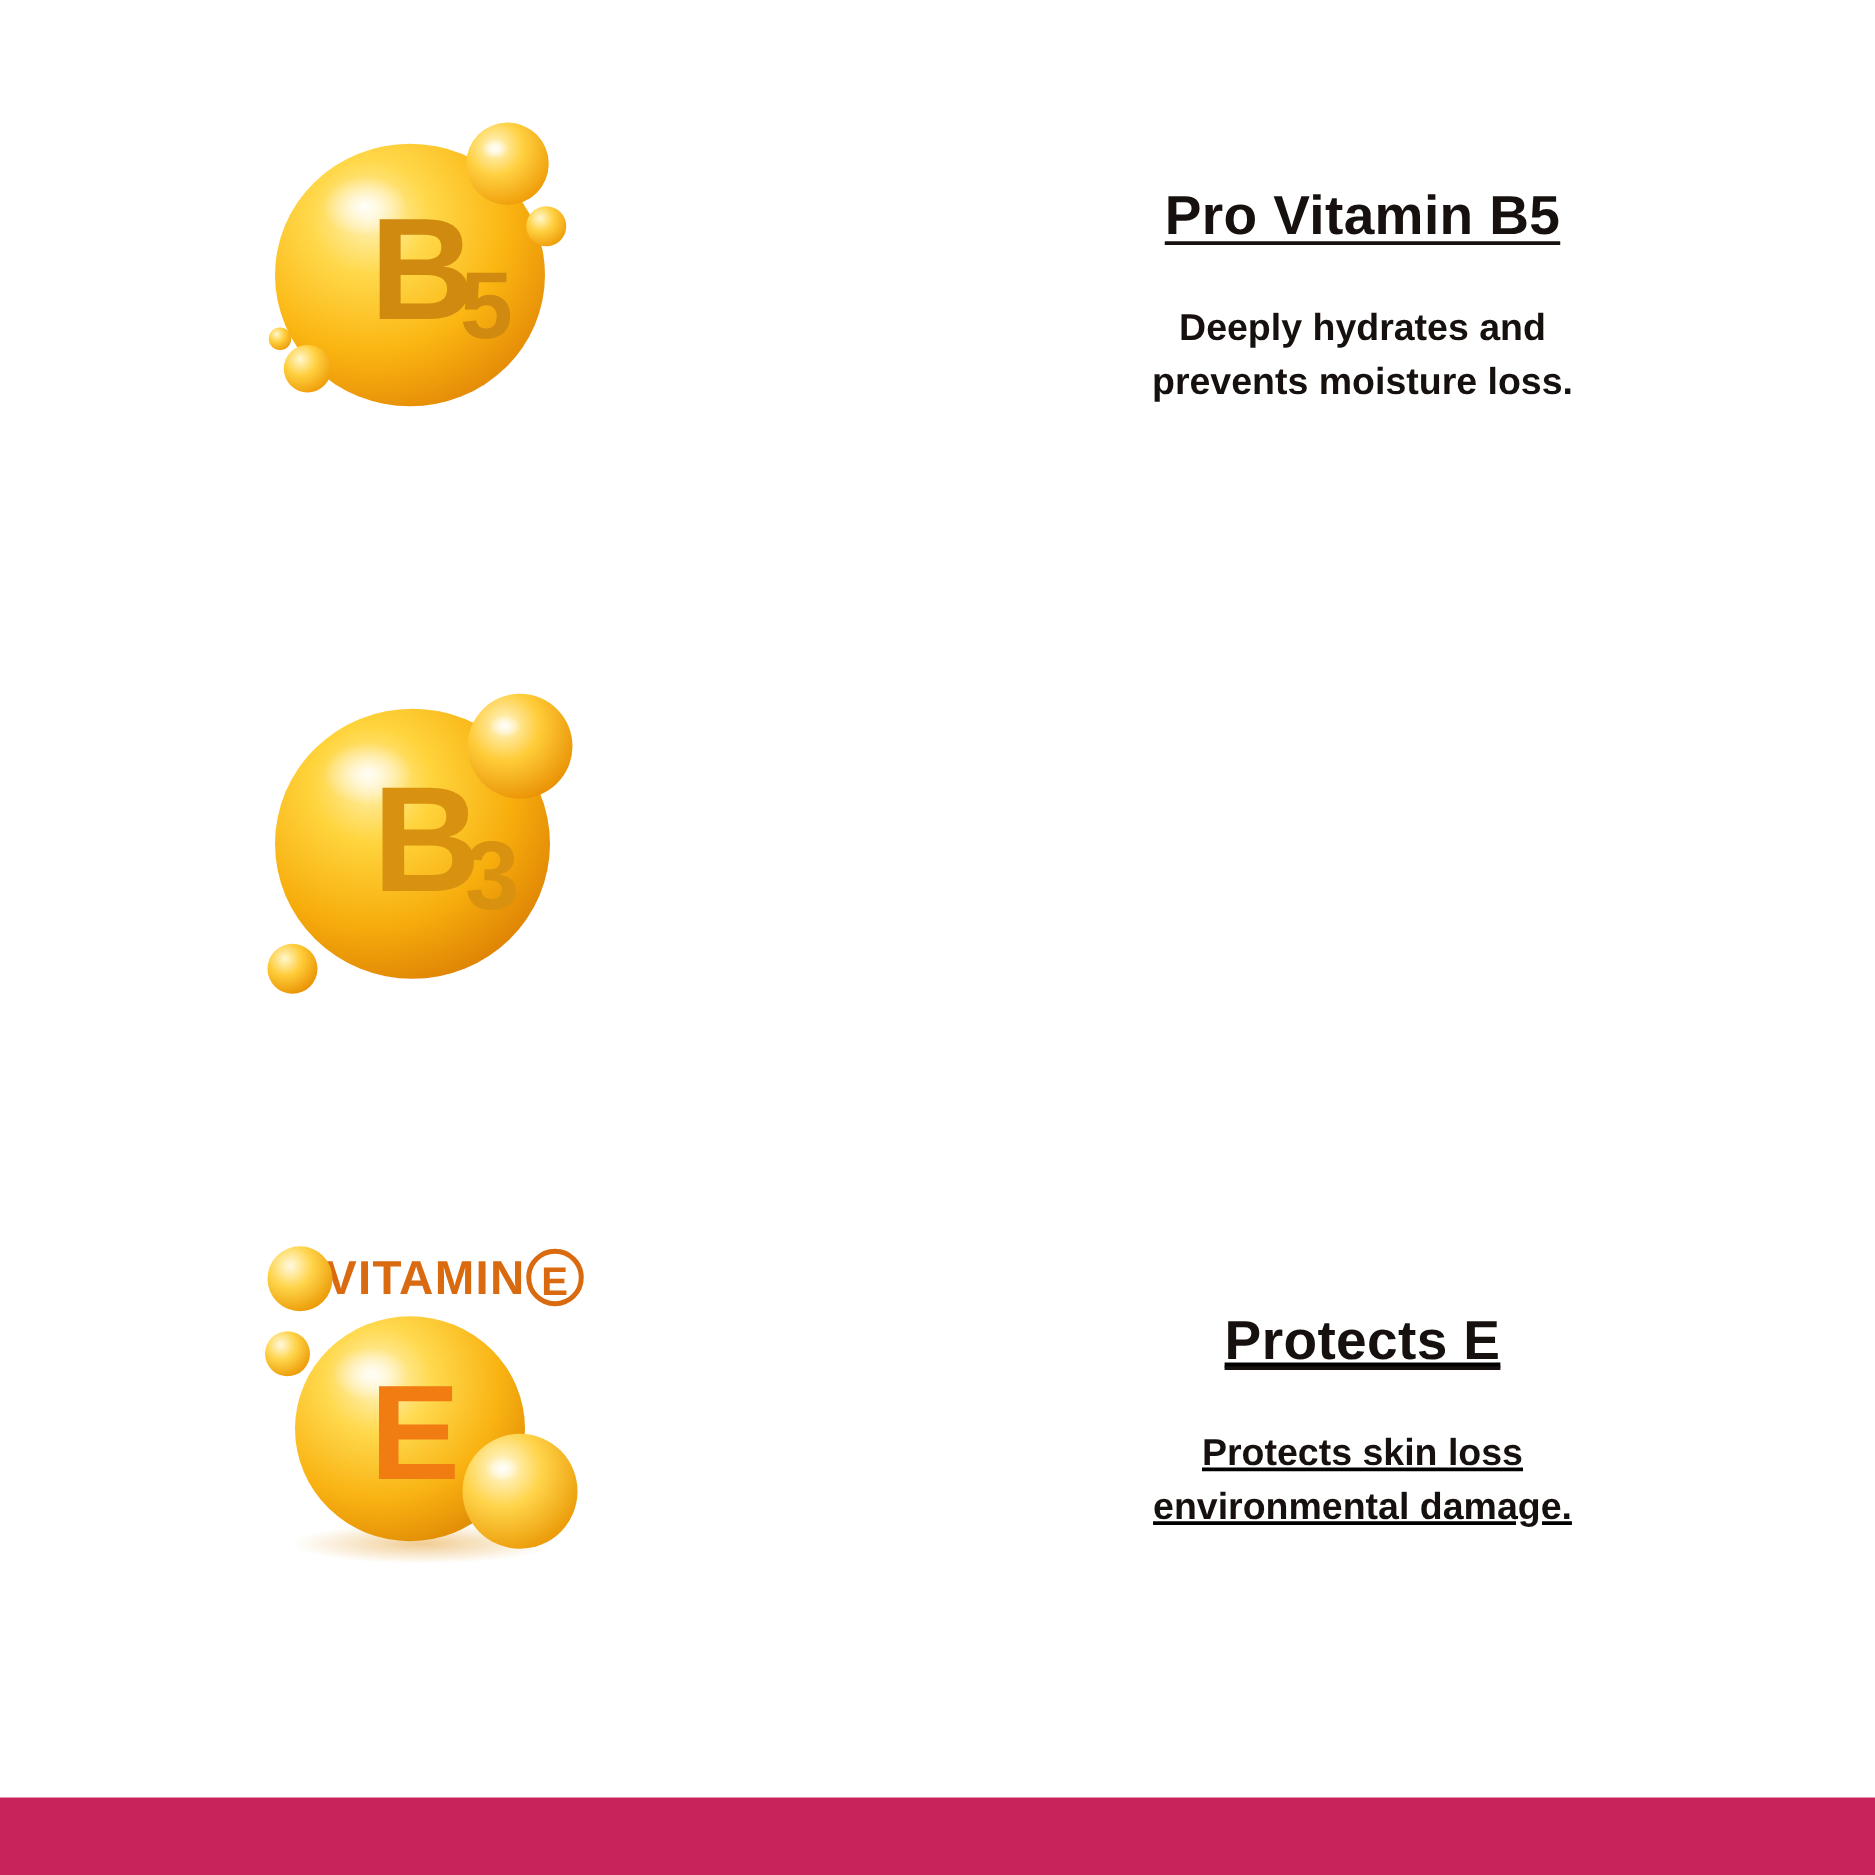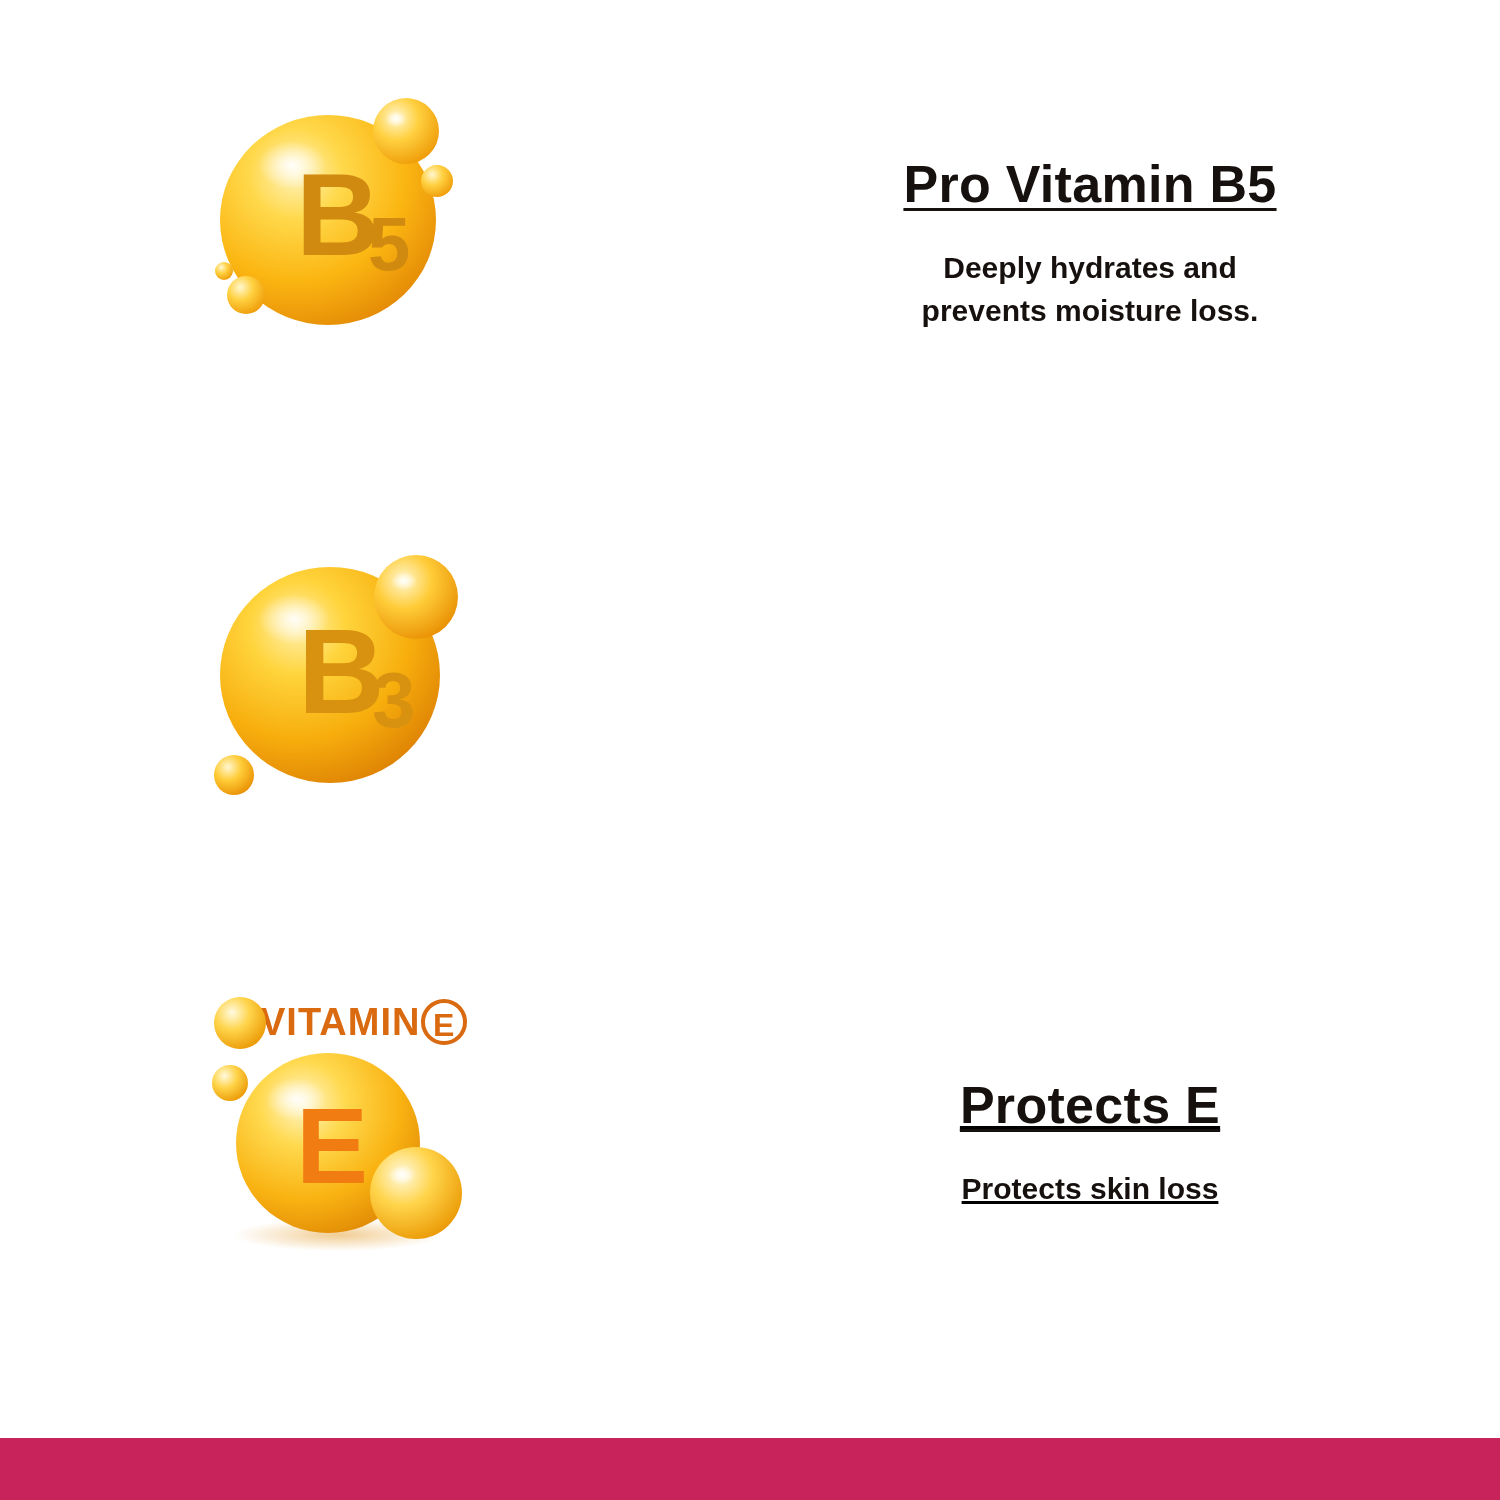--- a/index.html
+++ b/index.html
@@ -55,37 +55,37 @@
     width: 760px;
     display: flex;
     flex-direction: column;
     align-items: center;
     justify-content: center;
     padding-right: 60px;
     box-sizing: border-box;
   }
 
   .ing-title {
-    font-size: 52px;
+    font-size: 44px;
     font-weight: bold;
     color: #16110e;
     text-decoration: underline;
     text-underline-offset: 6px;
     text-decoration-thickness: 3px;
     margin: 0 0 28px 0;
     letter-spacing: 0.3px;
     text-align: right;
     white-space: nowrap;
   }
 
   .ing-desc {
     font-size: 30px;
     font-weight: bold;
     color: #16110e;
-    margin: 4px;
+    margin: 15px;
     line-height: 1.45;
     text-align: center;
     max-width: 640px;
   }
 
   .bottom-bar {
     position: absolute;
     left: 0;
     bottom: 0;
     width: 1500px;
@@ -210,20 +210,21 @@
           <ellipse cx="86" cy="104" rx="30" ry="21" fill="url(#g3hl)"></ellipse>
           <circle cx="206" cy="198" r="46" fill="url(#g3small)"></circle>
           <ellipse cx="192" cy="180" rx="14" ry="10" fill="url(#g3hl)"></ellipse>
           <text x="86" y="188" font-family="'Liberation Sans', sans-serif" font-size="108" font-weight="bold" fill="#f07c12">E</text>
         </svg>
       </div>
       <div class="text-cell">
         <h2 class="ing-title">Protects E</h2>
         <p class="ing-desc">
           <span>Protects skin loss</span><br>
+          <span>environmental damage.</span>
         </p>
       </div>
     </div>
 
   </div>
 
   <div class="bottom-bar"></div>
 </div>
 
 </body></html>

